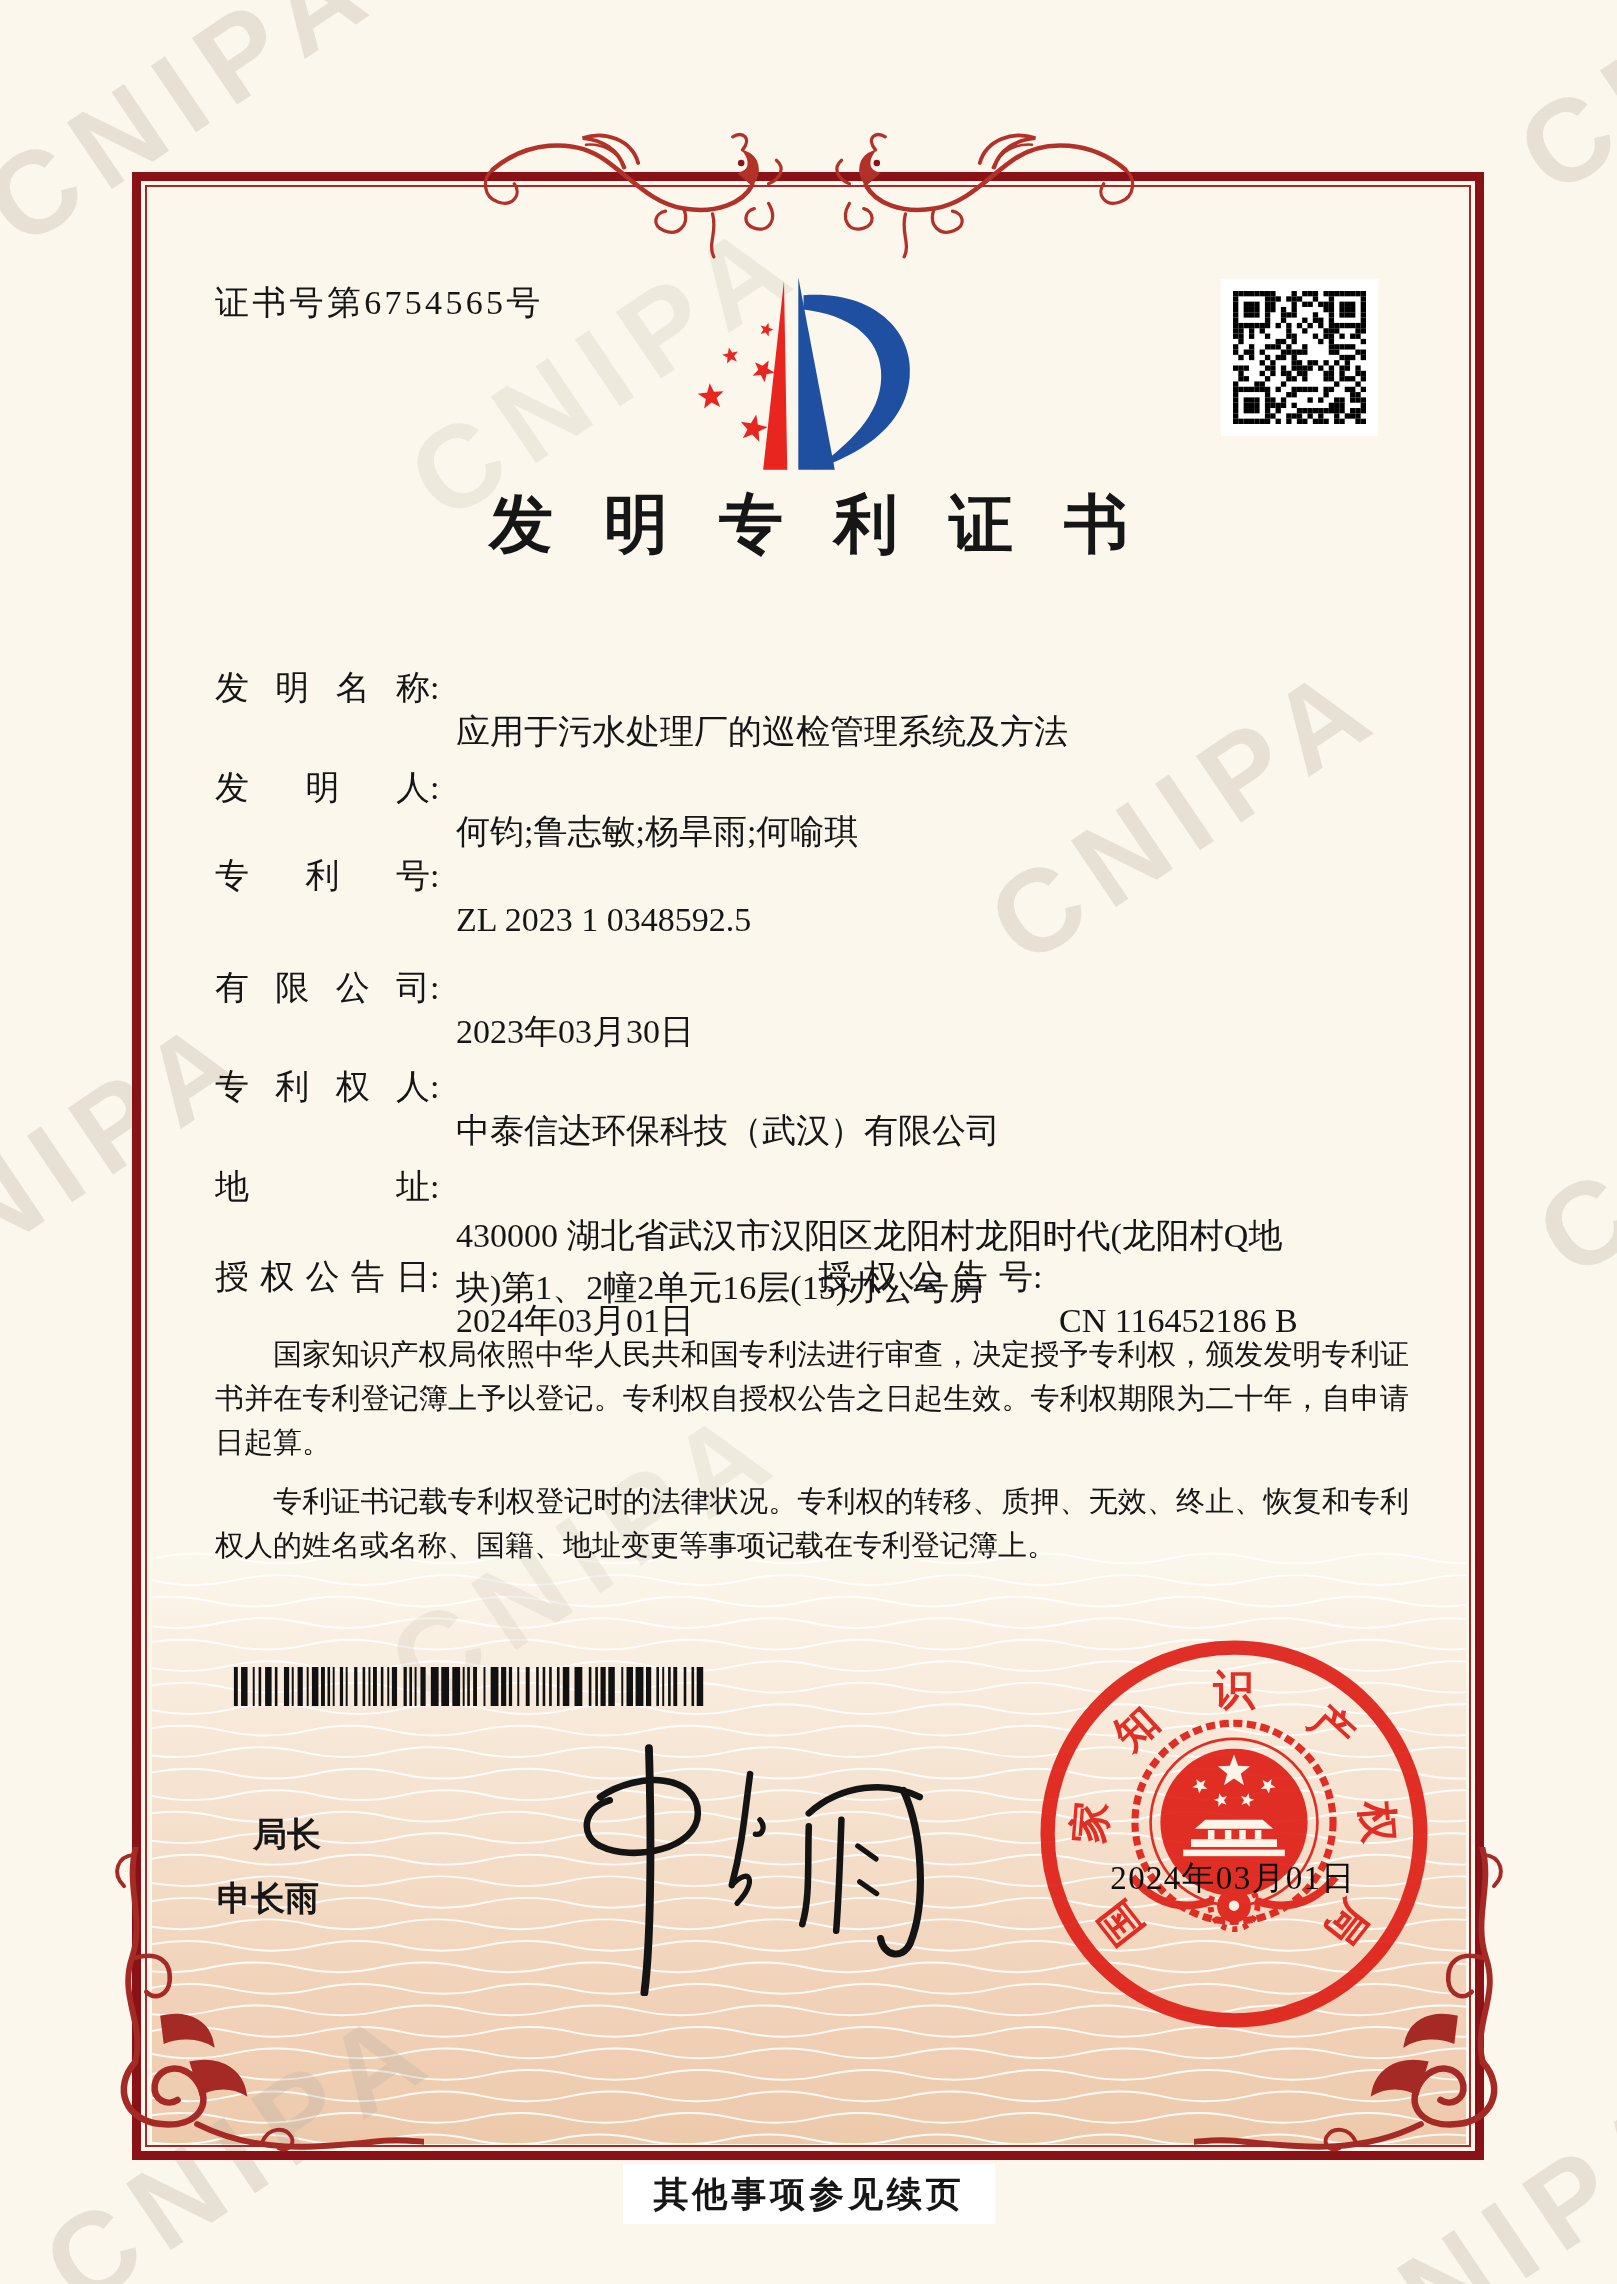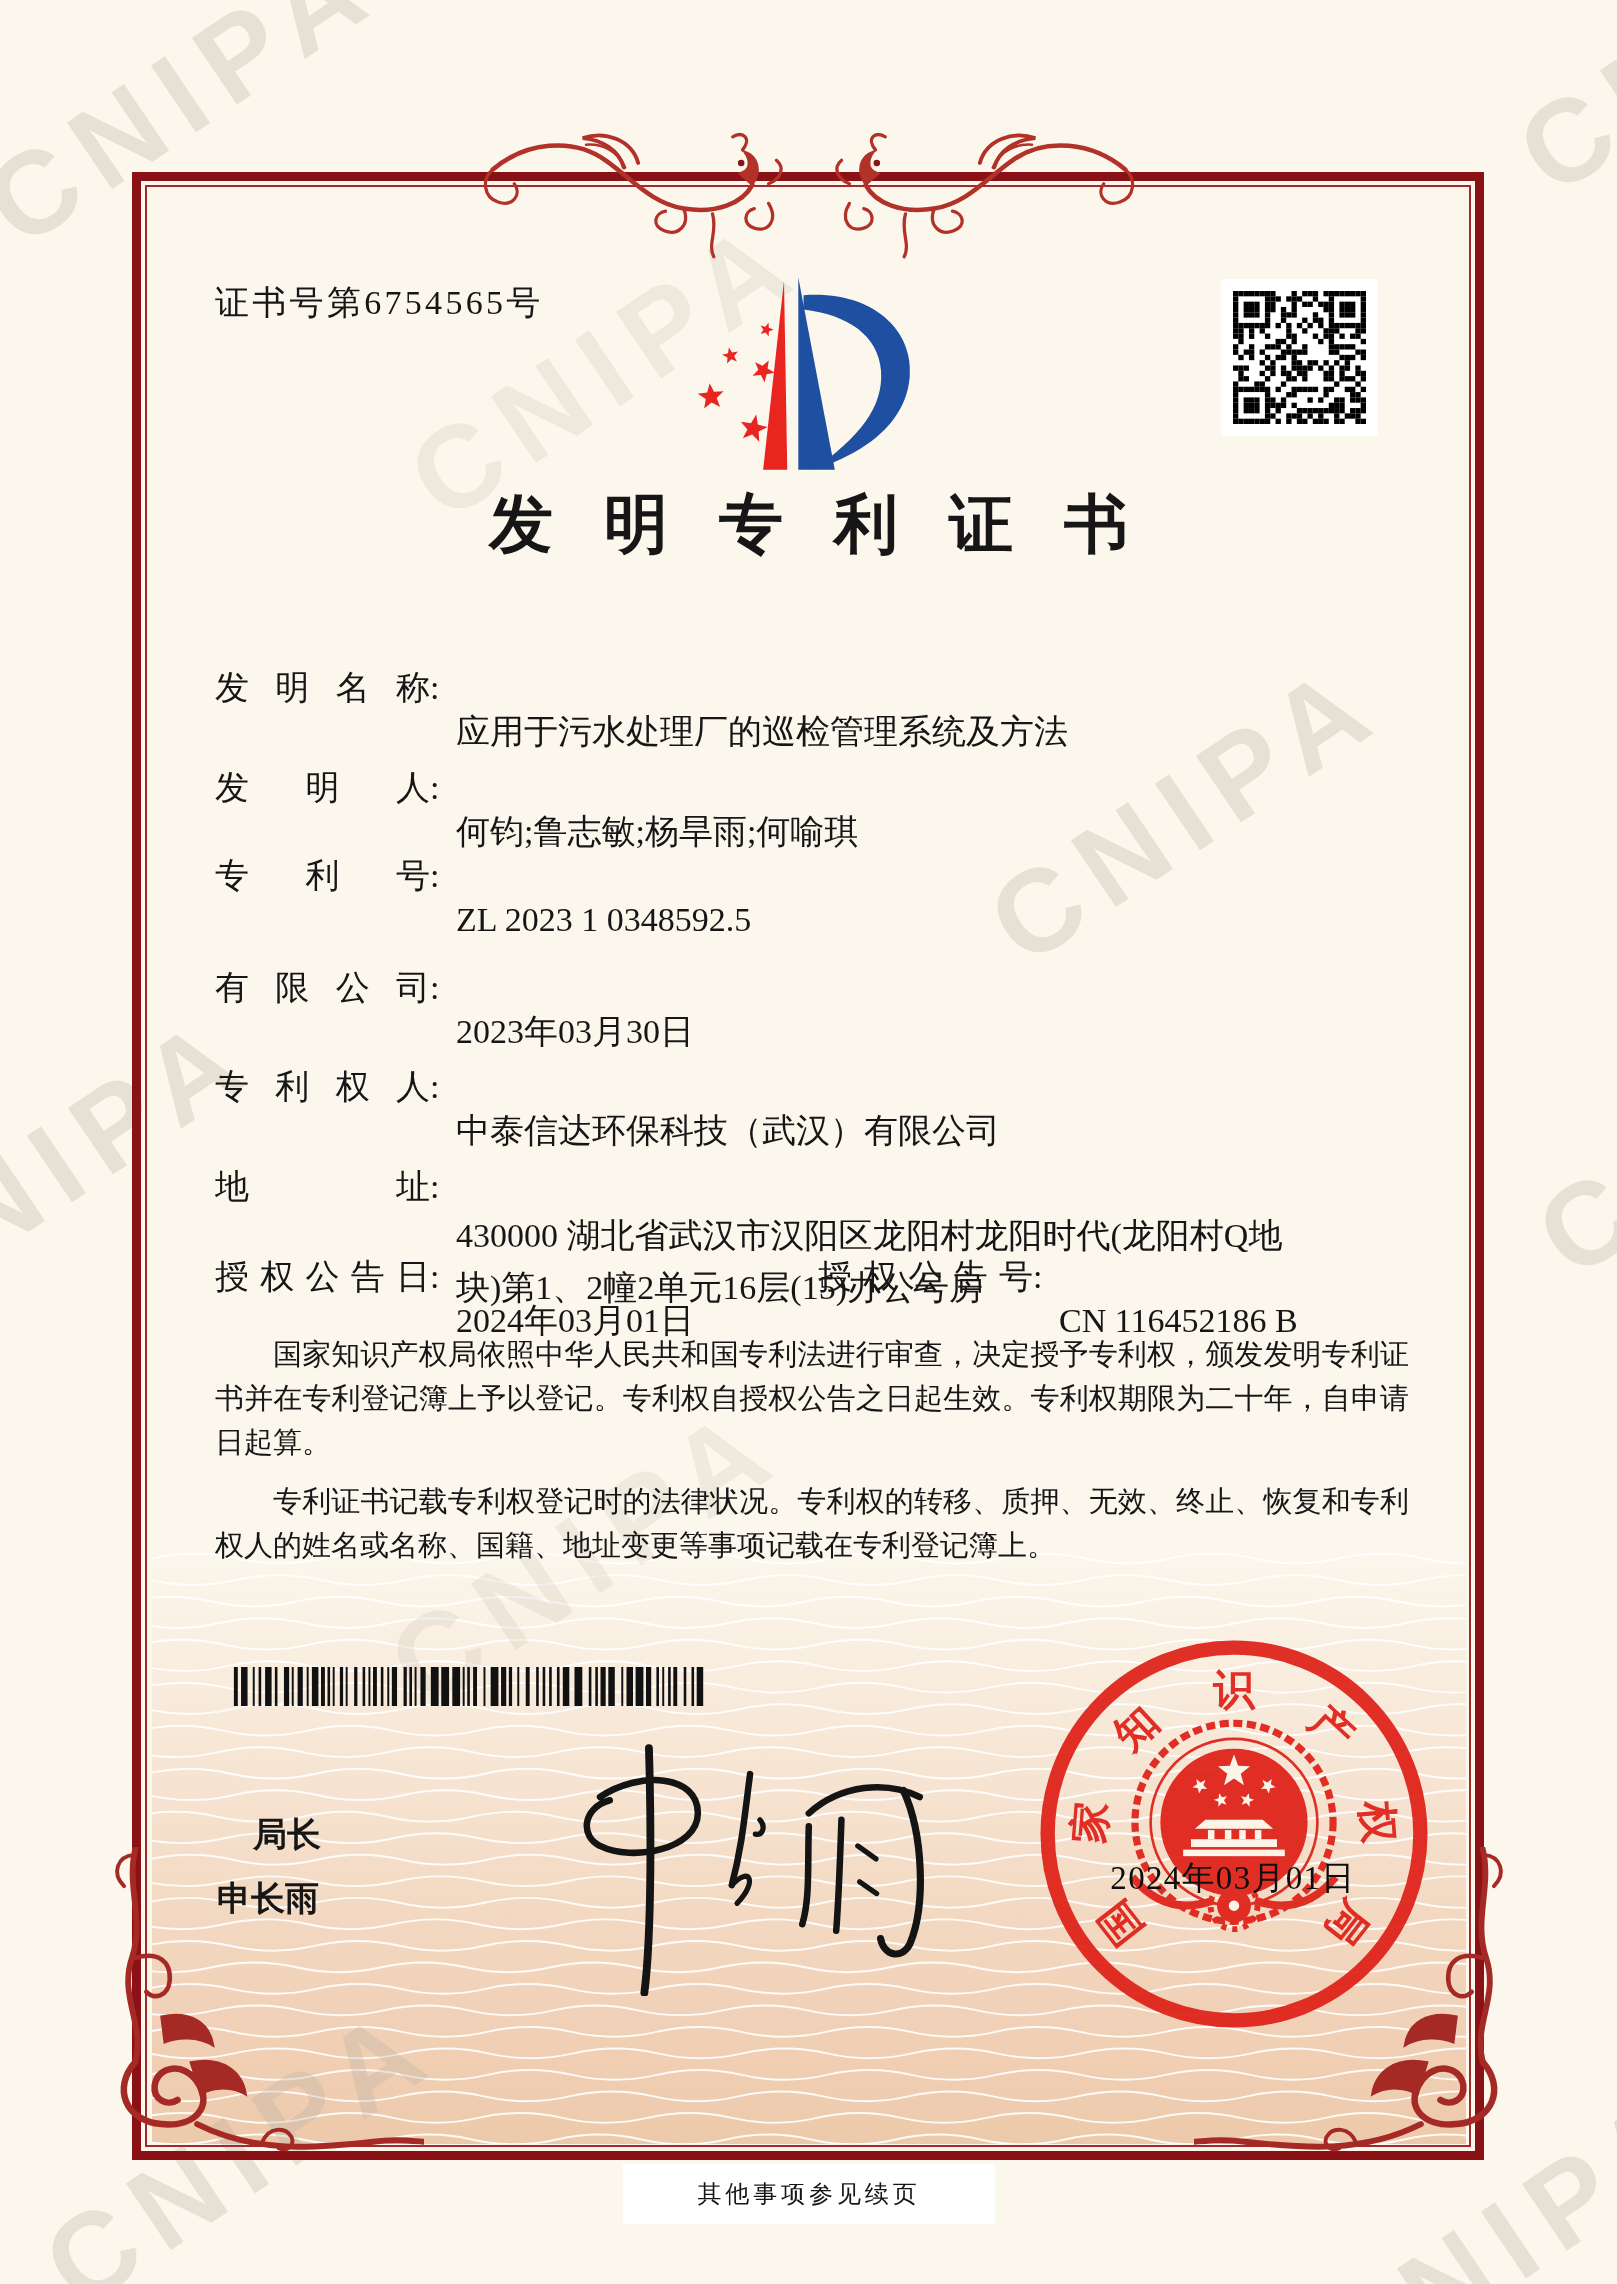--- a/index.html
+++ b/index.html
@@ -24,21 +24,21 @@
   .grant2{position:absolute;left:603px;top:0;}
   .para{left:215px;width:1194px;font-size:29px;line-height:44px;text-align:justify;
         text-indent:2em;z-index:4;}
   .director{left:217px;font-size:34px;font-weight:700;z-index:5;
             font-family:"Liberation Sans","DejaVu Sans",sans-serif;}
   .seal-date{left:1070px;top:1856px;width:326px;text-align:center;font-size:33px;
              letter-spacing:1.3px;z-index:7;color:#0e0e0e;}
   .page-info{left:0;right:0;top:2087px;text-align:center;font-size:27px;z-index:4;}
   .cont-box{left:623px;top:2164px;width:372px;height:60px;background:#ffffff;z-index:3;
             display:flex;align-items:center;justify-content:center;}
-  .cont-text{font-size:24px;font-weight:400;letter-spacing:3.9px;}
+  .cont-text{font-size:35px;font-weight:700;letter-spacing:3.9px;}
   .waveband{position:absolute;left:152px;top:1552px;width:1314px;height:592px;z-index:0;
     background:linear-gradient(180deg,rgba(244,221,203,0) 0%,rgba(243,216,194,0.45) 28%,
                rgba(240,206,179,0.85) 70%,rgba(237,199,168,0.95) 100%);}
   svg{display:block;}
 </style>
 </head>
 <body>
 
 <div class="page">
 

